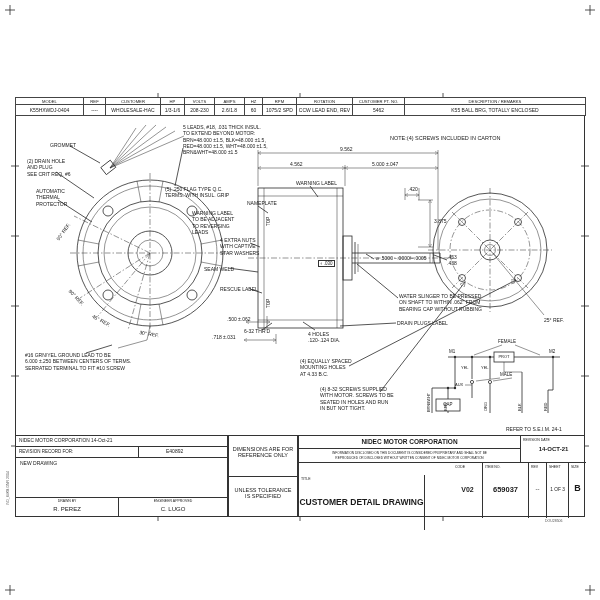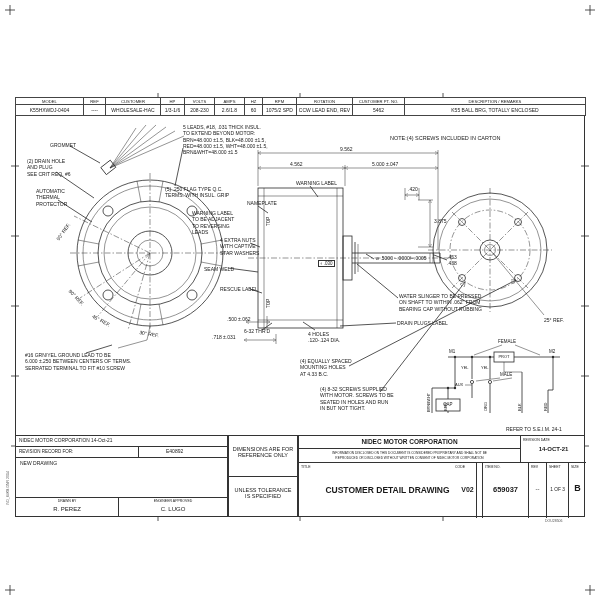--- a/index.html
+++ b/index.html
@@ -370,21 +370,21 @@
 
   <div class="blk" style="left:298px;top:435px;width:287px;height:82px">
     <div class="center" style="position:absolute;left:0;top:0;width:222px;height:13px;border-right:0.7px solid #333;border-bottom:0.7px solid #333;font-size:6.5px;font-weight:bold;padding-top:2px">NIDEC MOTOR CORPORATION</div>
     <div class="center" style="position:absolute;left:0;top:13px;width:222px;height:14px;border-right:0.7px solid #333;border-bottom:0.7px solid #333;font-size:3.2px;line-height:1.5;white-space:pre-line;padding-top:2px">INFORMATION DISCLOSED ON THIS DOCUMENT IS CONSIDERED PROPRIETARY AND SHALL NOT BE
 REPRODUCED OR DISCLOSED WITHOUT WRITTEN CONSENT OF NIDEC MOTOR CORPORATION</div>
     <div style="position:absolute;left:222px;top:0;width:65px;height:27px;border-bottom:0.7px solid #333">
       <div class="cell-label">REVISION DATE</div>
       <div class="center" style="position:absolute;width:100%;top:10px;font-size:6px;font-weight:bold">14-OCT-21</div>
     </div>
     <div style="position:absolute;left:0;top:27px;width:287px;height:55px">
-      <div style="position:absolute;left:0;top:0;width:178px;height:100%;border-right:0.7px solid #333">
+      <div style="position:absolute;left:0;top:12px;width:126px;height:100%;border-right:0.7px solid #333">
         <div class="cell-label">TITLE</div>
         <div class="center" style="position:absolute;width:100%;top:22px;font-size:8.5px;font-weight:bold">CUSTOMER DETAIL DRAWING</div>
       </div>
       <div style="position:absolute;left:154px;top:0;width:30px;height:100%;border-right:0.7px solid #333">
         <div class="cell-label">CODE</div>
         <div class="center" style="position:absolute;width:100%;top:23px;font-size:7px;font-weight:bold">V02</div>
       </div>
       <div style="position:absolute;left:184px;top:0;width:46px;height:100%;border-right:0.7px solid #333">
         <div class="cell-label">ITEM NO.</div>
         <div class="center" style="position:absolute;width:100%;top:22px;font-size:7.5px;font-weight:bold">659037</div>

